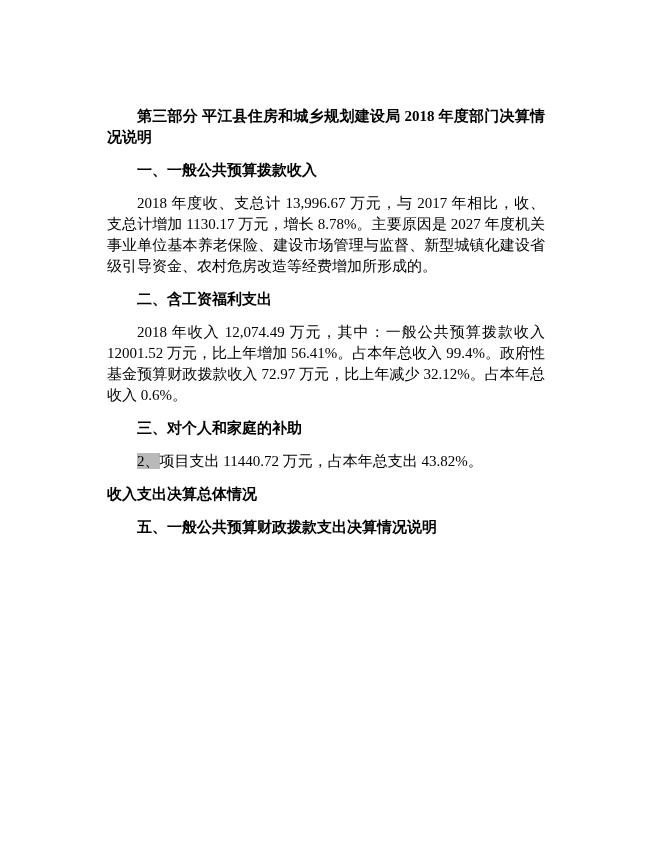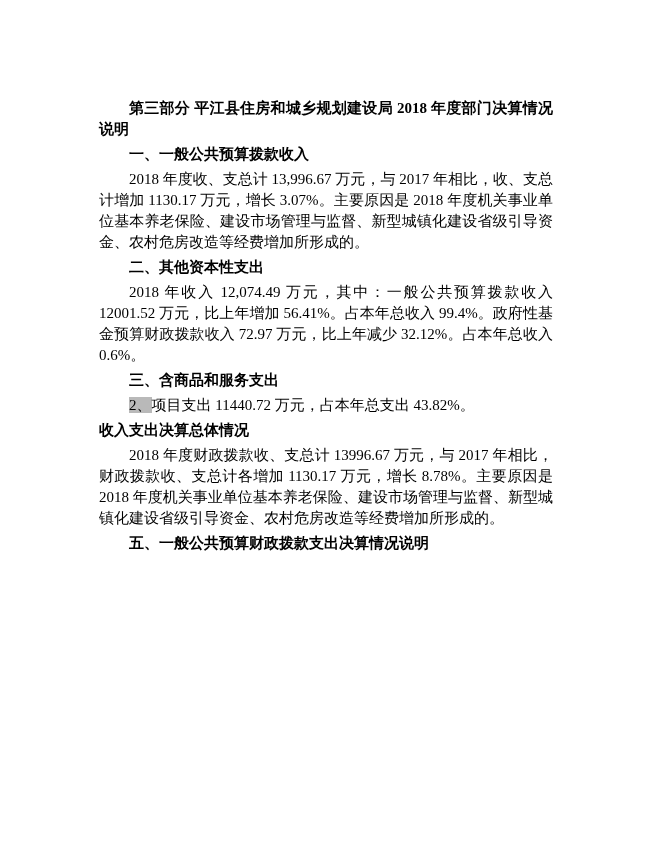--- a/index.html
+++ b/index.html
@@ -14,21 +14,21 @@
     box-sizing: border-box;
     padding: 94px 95px 40px 95px;
     background: #ffffff;
     color: #000000;
     font-family: "Liberation Serif", "DejaVu Serif", serif;
     font-size: 15px;
     line-height: 21px;
     overflow: hidden;
   }
   .para {
-    margin: 4px;
+    margin: 12px;
     text-align: justify;
   }
   .indent {
     text-indent: 2em;
   }
   .bold {
     font-weight: bold;
   }
   .hl {
     
@@ -37,33 +37,32 @@
 </style>
 </head>
 <body>
 
 <div class="page">
 
   <p class="para indent bold">第三部分 平江县住房和城乡规划建设局 2018 年度部门决算情况说明</p>
 
   <p class="para indent bold">一、一般公共预算拨款收入</p>
 
-  <p class="para indent">2018 年度收、支总计 13,996.67 万元，与 2017 年相比，收、支总计增加 1130.17 万元，增长 3.07%。主要原因是 2018 年度机关事业单位基本养老保险、建设市场管理与监督、新型城镇化建设省级引导资金、农村危房改造等经费增加所形成的。</p>
+  <p class="para indent">2018 年度收、支总计 13,996.67 万元，与 2017 年相比，收、支总计增加 1130.17 万元，增长 8.78%。主要原因是 2027 年度机关事业单位基本养老保险、建设市场管理与监督、新型城镇化建设省级引导资金、农村危房改造等经费增加所形成的。</p>
 
-  <p class="para indent bold">二、其他资本性支出</p>
+  <p class="para indent bold">二、含工资福利支出</p>
 
   <p class="para indent">2018 年收入 12,074.49 万元，其中：一般公共预算拨款收入 12001.52 万元，比上年增加 56.41%。占本年总收入 99.4%。政府性基金预算财政拨款收入 72.97 万元，比上年减少 32.12%。占本年总收入 0.6%。</p>
 
-  <p class="para indent bold">三、含商品和服务支出</p>
+  <p class="para indent bold">三、对个人和家庭的补助</p>
 
 
 
   <p class="para indent"><span class="hl" style="background-color: rgb(185, 185, 185);">2、</span><span>项目支出 11440.72 万元，占本年总支出 43.82%。</span></p>
 
 
   <p class="para bold">收入支出决算总体情况</p>
 
-  <p class="para indent">2018 年度财政拨款收、支总计 13996.67 万元，与 2017 年相比，财政拨款收、支总计各增加 1130.17 万元，增长 8.78%。主要原因是 2018 年度机关事业单位基本养老保险、建设市场管理与监督、新型城镇化建设省级引导资金、农村危房改造等经费增加所形成的。</p>
 
   <p class="para indent bold">五、一般公共预算财政拨款支出决算情况说明</p>
 
 
 </div>
 
 </body></html>

